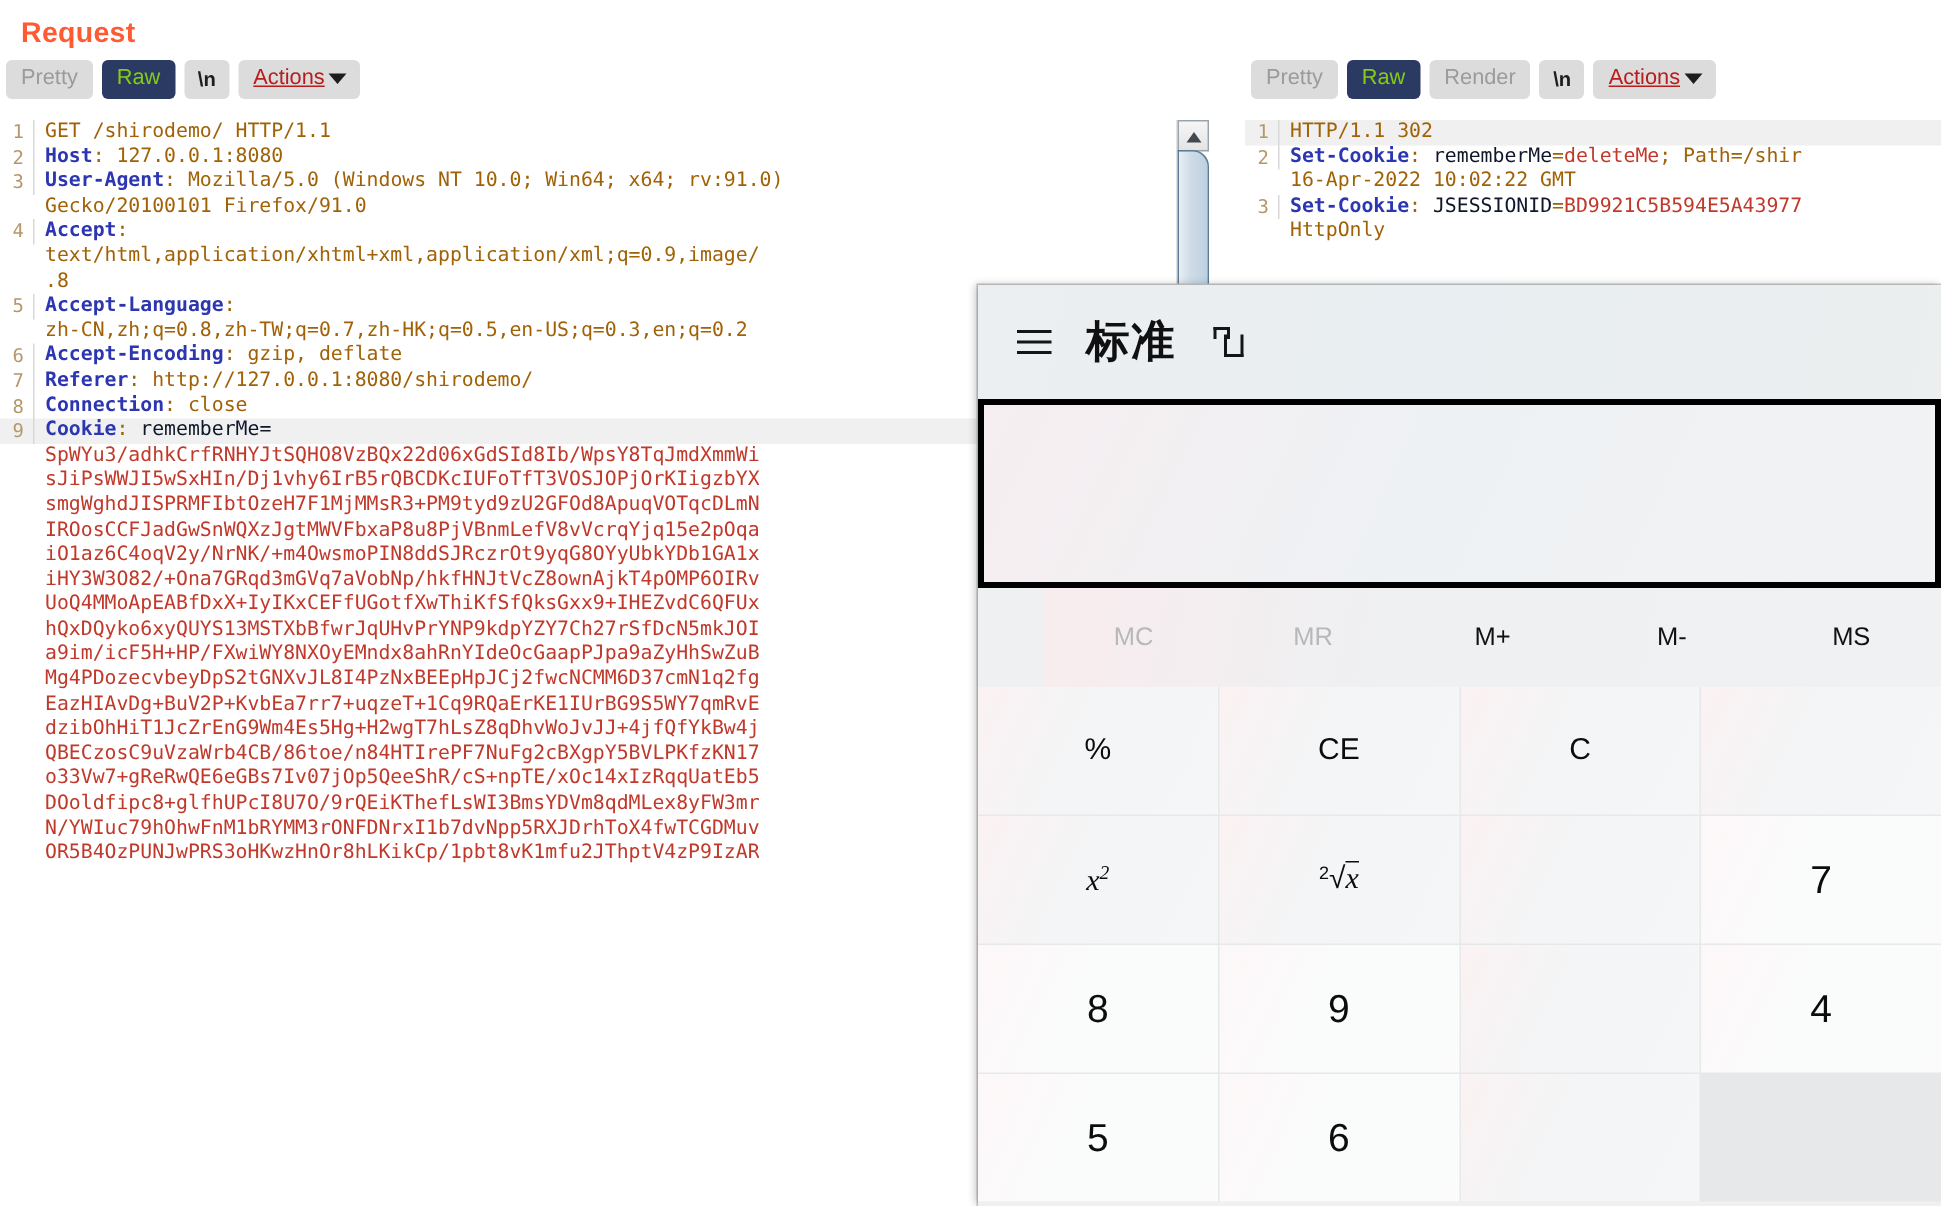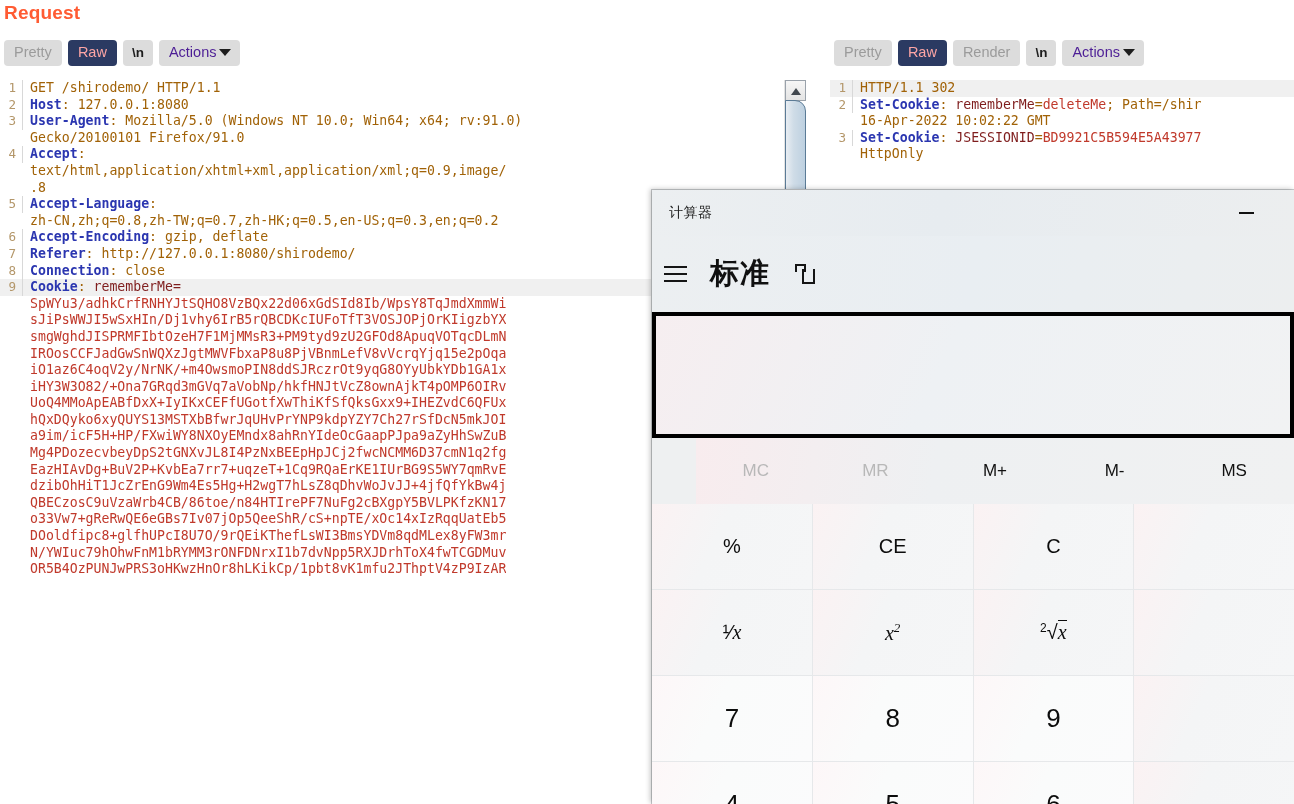--- a/index.html
+++ b/index.html
@@ -28,21 +28,21 @@
     overflow: hidden;
   }
   #request-panel { left: 0; width: 806px; }
   #response-panel { left: 812px; width: 482px; }
 
   .panel-title {
     font-size: 19px;
     font-weight: bold;
     color: #ff5b33;
     padding: 0 0 0 4px;
-    margin: 0;
+    margin: 10px;
     line-height: 26px;
     height: 20px;
     letter-spacing: .2px;
     font-family: "Liberation Sans", sans-serif;
   }
   #response-panel .panel-title { padding-left: 22px; }
 
   .toolbar {
     position: absolute;
     top: 38px;
@@ -57,24 +57,24 @@
   .tb-btn {
     border-radius: 4px;
     font-size: 14.5px;
     padding: 4px 10px 5px 10px;
     line-height: 17px;
     background: #dcdcdc;
     color: #9b9b9b;
     white-space: nowrap;
     font-family: "Liberation Sans", sans-serif;
   }
-  .tb-btn.active { background: #2b3a62; color: #fca5a5; font-weight: normal; text-align: right; }
+  .tb-btn.active { background: #2b3a62; color: #84cc16; font-weight: normal; text-align: right; }
   .tb-btn.plain { color: #222222; }
   .tb-btn.nl { padding: 4px 9px 5px 9px; color: #1d1d1d; font-weight: bold; font-size: 13.5px;}
-  .tb-btn.actions { color: #4c1d95; display: flex; align-items: center; gap: 3px; padding-right: 9px;}
+  .tb-btn.actions { color: #b91c1c; display: flex; align-items: center; gap: 3px; padding-right: 9px; text-decoration: underline;}
   .caret {
     width: 0; height: 0;
     border-left: 6px solid transparent;
     border-right: 6px solid transparent;
     border-top: 7px solid #1d1d1d;
     display: inline-block;
   }
 
   
   .code {
@@ -99,21 +99,21 @@
     border-right: 1px solid #d8d8d8;
     user-select: none;
     font-size: 12.6px;
   }
   .code-row.cont .ln { color: transparent; }
   .ctext { padding-left: 7px; overflow: hidden; white-space: pre; }
   .hdr { color: #2b36b0; font-weight: bold; }
   .val { color: #a16207; }
   .b64 { color: #c0392b; text-align: center; }
   .red { color: #c0392b; }
-  .blue { color: #7f1d1d; }
+  .blue { color: #0f172a; }
   .row-hl { background: #f0f0f0; }
 
   
   #req-scrollbar {
     position: absolute;
     left: 784px;
     top: 80px;
     width: 22px;
     bottom: 0;
     background: #ffffff;
@@ -190,20 +190,21 @@
     display: block;
     width: 15px;
     height: 2px;
     background: #111;
   }
 
   #calc-header {
     height: 76px;
     display: flex;
     align-items: center;
+    padding-left: 14px;
     gap: 0;
     background: linear-gradient(100deg,#eceff1 0%,#e9eef2 50%,#eceeef 100%);
   }
   #hamburger-icon {
     width: 46px;
     height: 40px;
     display: flex;
     flex-direction: column;
     justify-content: center;
     align-items: center;
@@ -330,26 +331,20 @@
         <div class="tb-btn plain nl">\n</div>
         <div class="tb-btn plain actions">
           <span>Actions</span>
           <span class="caret"></span>
         </div>
       </div>
     <div class="code" id="response-code" style="left:18px;"><div class="code-row row-hl"><div class="ln">1</div><div class="ctext"><span class="val">HTTP/1.1 302</span></div></div><div class="code-row"><div class="ln">2</div><div class="ctext"><span class="hdr">Set-Cookie</span><span class="val">: </span><span class="blue">rememberMe</span><span class="val">=</span><span class="red">deleteMe</span><span class="val">; Path=/shir</span></div></div><div class="code-row cont"><div class="ln"></div><div class="ctext"><span class="val">16-Apr-2022 10:02:22 GMT</span></div></div><div class="code-row"><div class="ln">3</div><div class="ctext"><span class="hdr">Set-Cookie</span><span class="val">: </span><span class="blue">JSESSIONID</span><span class="val">=</span><span class="red">BD9921C5B594E5A43977</span></div></div><div class="code-row cont"><div class="ln"></div><div class="ctext"><span class="val">HttpOnly</span></div></div></div>
   </div>
 
   <div id="calculator">
-    <div id="calc-titlebar">
-      <div id="calc-title">计算器</div>
-      <div id="calc-minimize">
-        <span class="bar"></span>
-      </div>
-    </div>
 
     <div id="calc-header">
       <div id="hamburger-icon">
         <span></span>
           <span></span>
           <span></span>
       </div>
       <div id="calc-mode">标准</div>
       <div id="pin-icon"></div>
     </div>
@@ -364,23 +359,20 @@
         <div class="mem-btn">M+</div>
         <div class="mem-btn">M-</div>
         <div class="mem-btn">MS</div>
       </div>
 
     <div id="keypad">
         <div class="key op-small">%</div>
         <div class="key op-small">CE</div>
         <div class="key op-small">C</div>
         <div class="key op-small"></div>
-        <div class="key op-small">
-          <span class="frac">¹⁄<i>x</i></span>
-        </div>
         <div class="key op-small">
           <span><i>x</i><sup>2</sup></span>
         </div>
         <div class="key op-small">
           <span class="radical">
             <span class="idx">2</span>
             <span class="rt">√<span style="border-top:1px solid #0c0c0c;padding-top:0;"><i>x</i></span></span>
           </span>
         </div>
         <div class="key op-small"></div>

